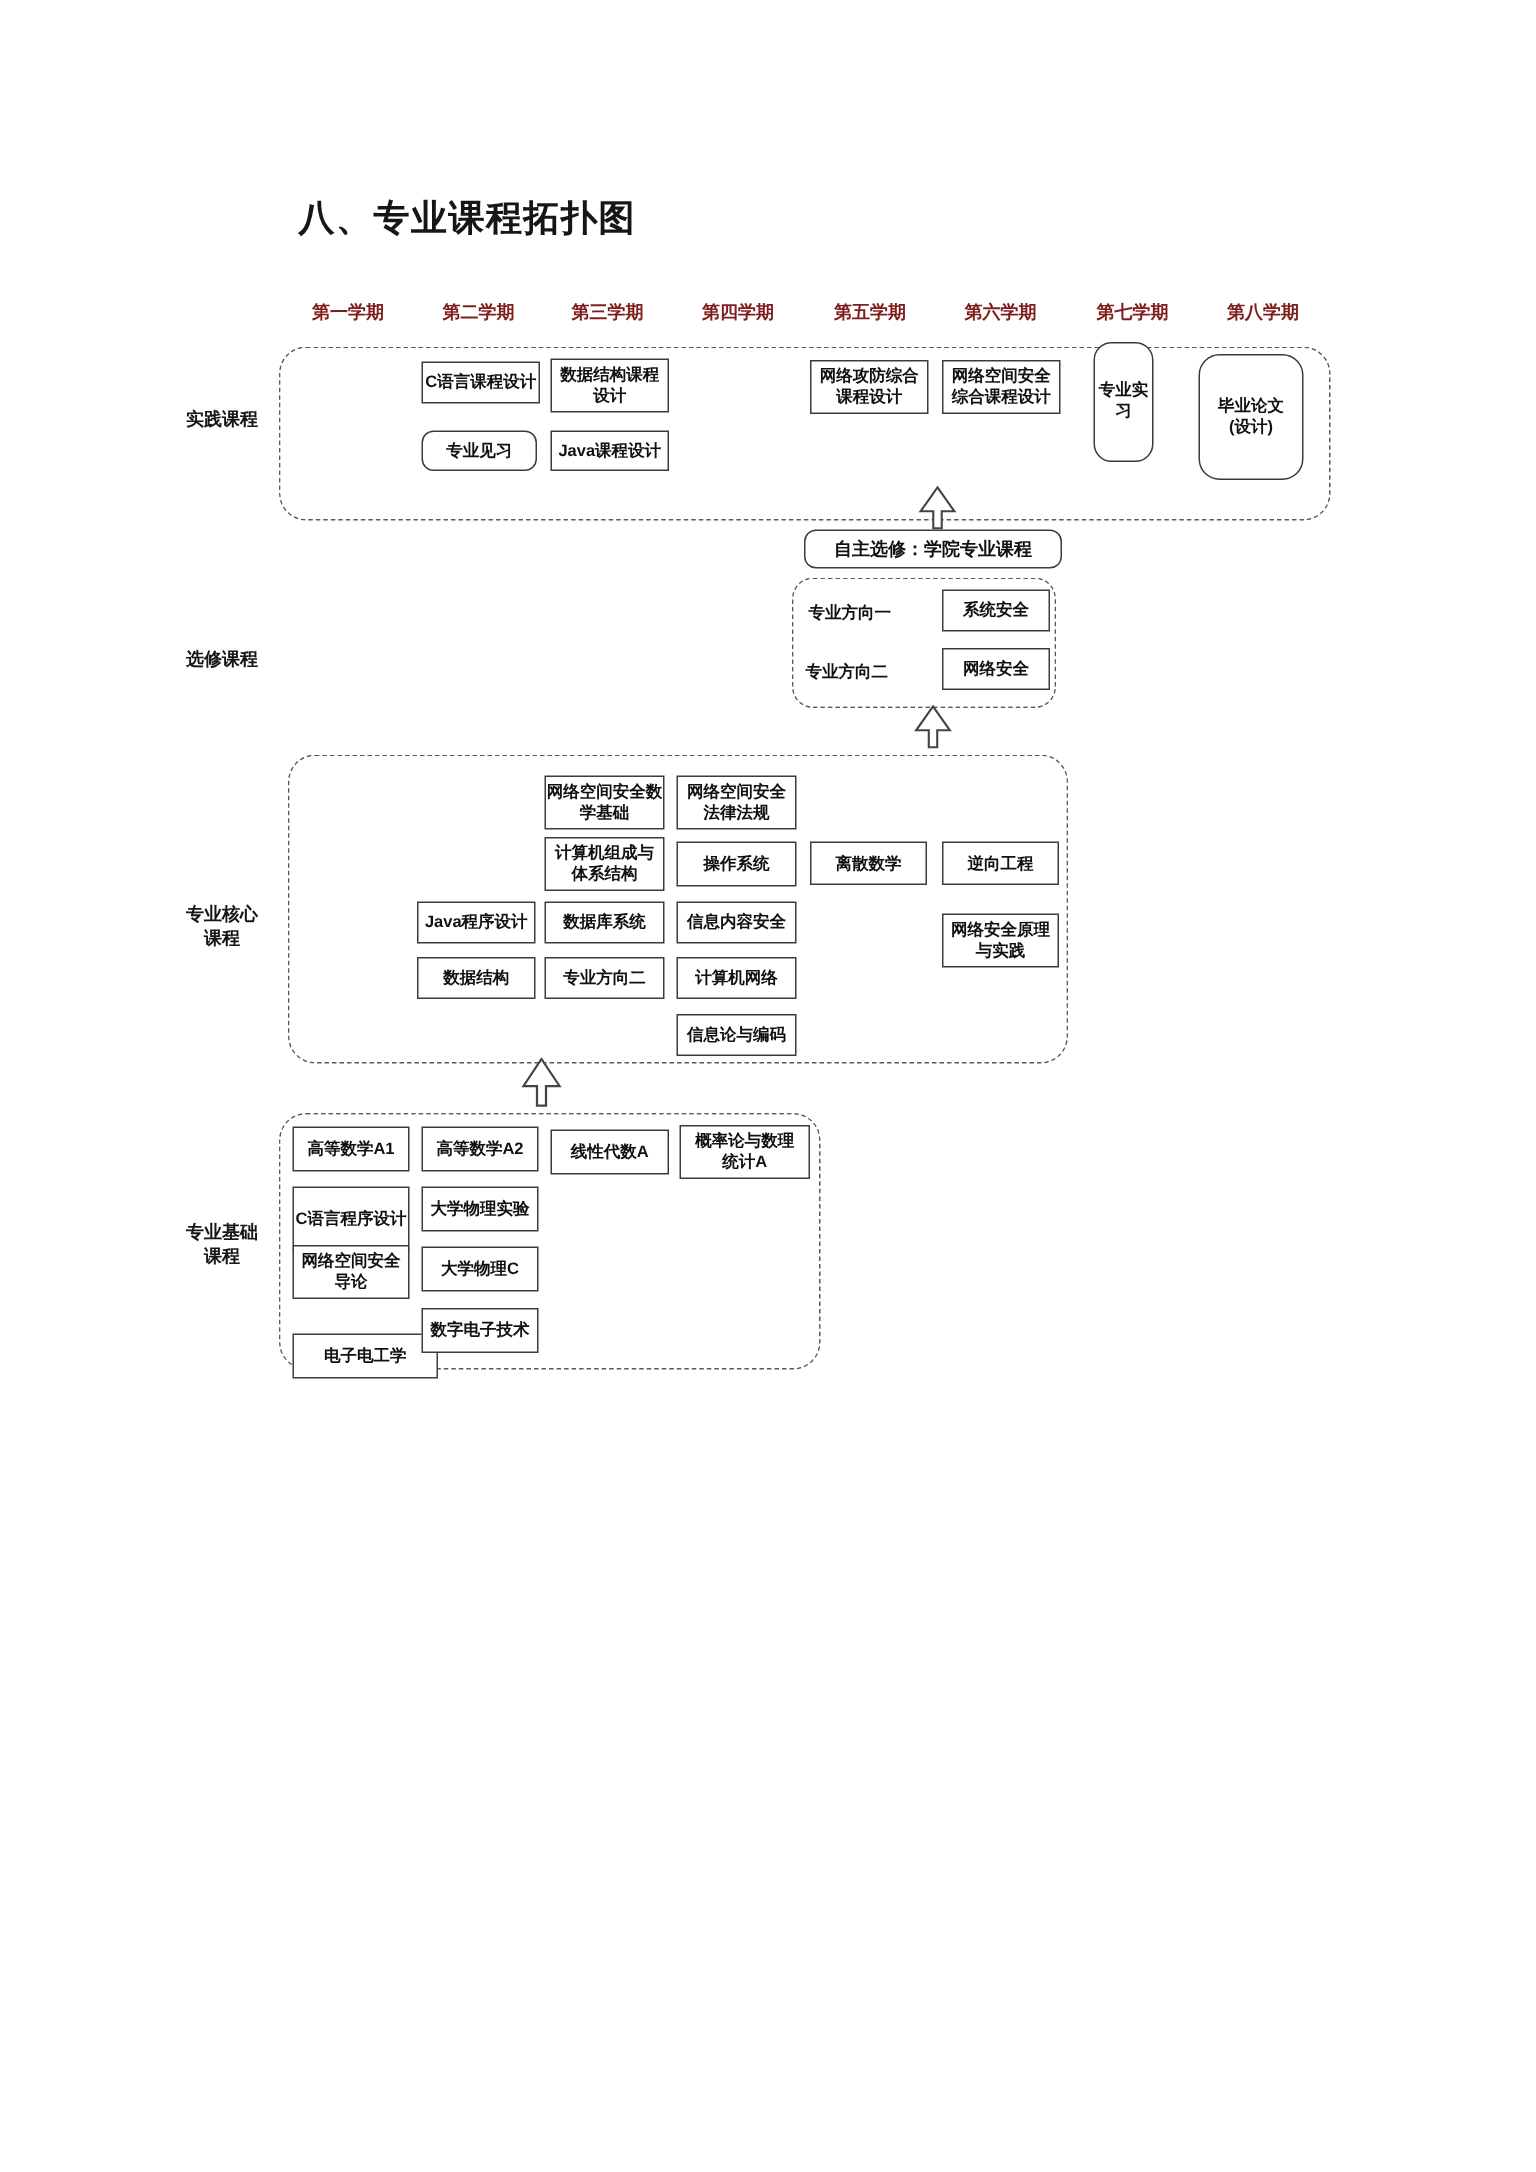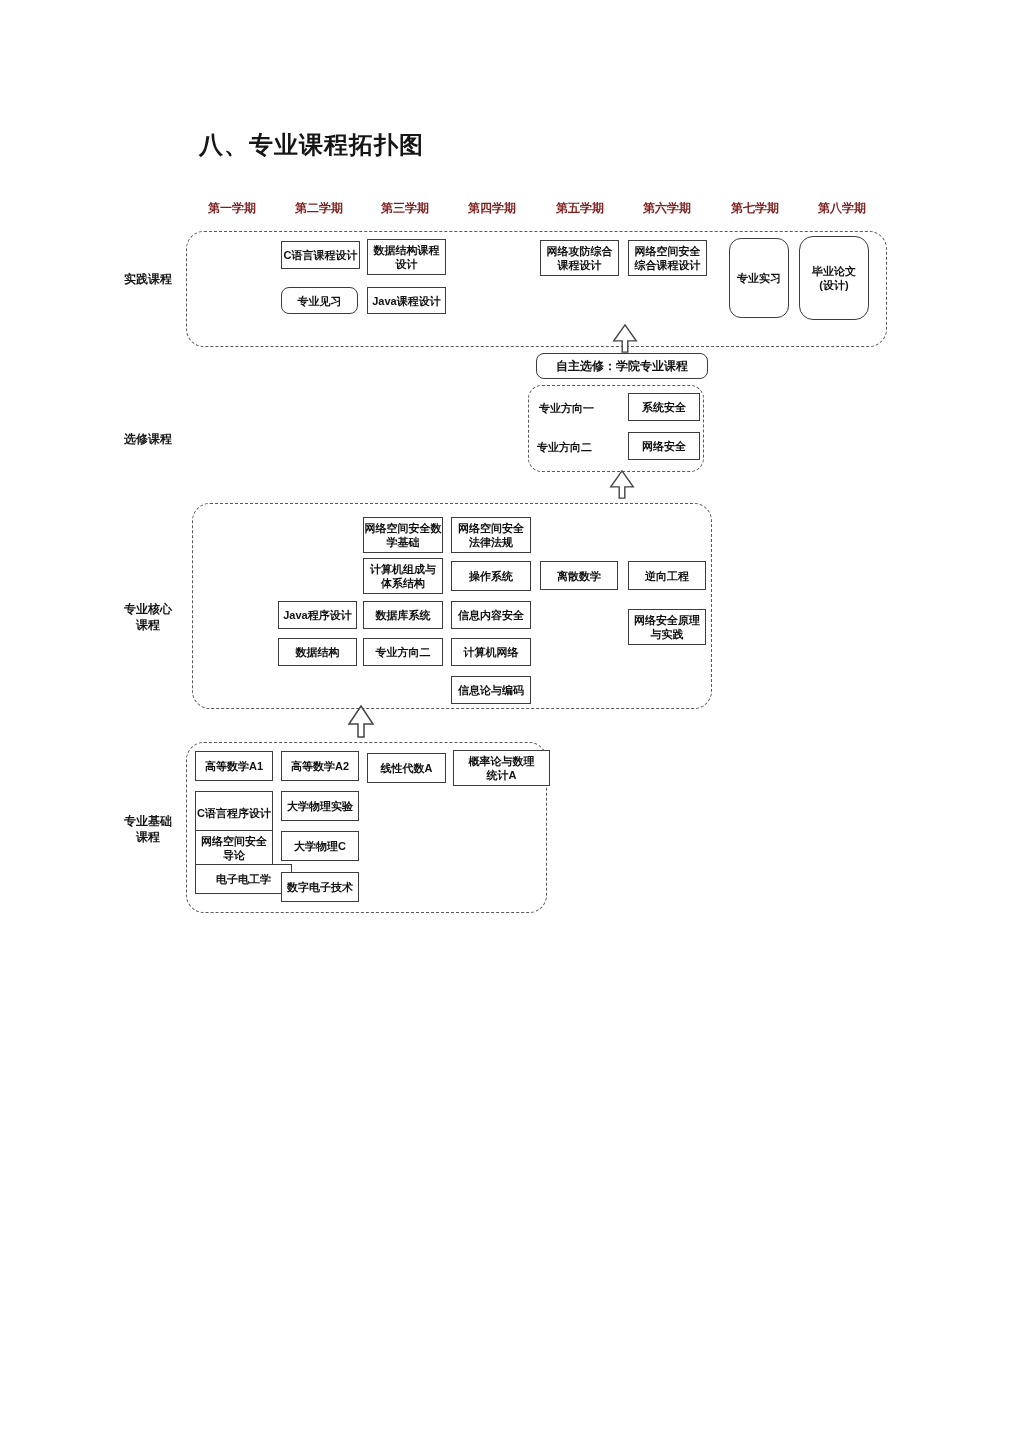--- a/index.html
+++ b/index.html
@@ -101,21 +101,21 @@
   <div class="container-dashed" style="left:186px; top:231px; width:699px; height:114px;"></div>
   <div class="box" style="left:281px; top:241px; width:79px; height:28px;">C语言课程设计</div>
   <div class="box" style="left:367px; top:239px; width:79px; height:36px;">数据结构课程
 设计</div>
   <div class="box rounded-sm" style="left:281px; top:287px; width:77px; height:27px;">专业见习</div>
   <div class="box" style="left:367px; top:287px; width:79px; height:27px;">Java课程设计</div>
   <div class="box" style="left:540px; top:240px; width:79px; height:36px;">网络攻防综合
 课程设计</div>
   <div class="box" style="left:628px; top:240px; width:79px; height:36px;">网络空间安全
 综合课程设计</div>
-  <div class="box rounded-md" style="left:729px; top:238px; width:60px; height:80px;">专业实习</div>
+  <div class="box rounded-md" style="left:729px; top:228px; width:40px; height:80px;font-family:Liberation Mono, monospace;">专业实习</div>
   <div class="box rounded-lg" style="left:799px; top:236px; width:70px; height:84px;">毕业论文
 (设计)</div>
 
   <svg class="arrow" style="left:611px; top:324px;" viewBox="0 0 28 32">
     <polygon points="14,1 26,18 17,18 17,30 11,30 11,18 2,18" fill="#ffffff" stroke="#444444" stroke-width="1.5"></polygon>
   </svg>
 
   <div class="box rounded-sm" style="left:536px; top:353px; width:172px; height:26px; font-size:12px;">自主选修：学院专业课程</div>
 
   <div class="container-dashed" style="left:528px; top:385px; width:174px; height:85px; border-radius:14px;"></div>
@@ -149,23 +149,23 @@
   <div class="box" style="left:451px; top:676px; width:80px; height:28px;">信息论与编码</div>
 
   <svg class="arrow" style="left:347px; top:705px; height:34px;" viewBox="0 0 28 34">
     <polygon points="14,1 26,19 17,19 17,32 11,32 11,19 2,19" fill="#ffffff" stroke="#444444" stroke-width="1.5"></polygon>
   </svg>
 
   <div class="container-dashed" style="left:186px; top:742px; width:359px; height:169px;"></div>
   <div class="box" style="left:195px; top:751px; width:78px; height:30px;">高等数学A1</div>
   <div class="box" style="left:281px; top:751px; width:78px; height:30px;">高等数学A2</div>
   <div class="box" style="left:367px; top:753px; width:79px; height:30px;">线性代数A</div>
-  <div class="box" style="left:453px; top:750px; width:97px; height:36px;">概率论与数理
+  <div class="box" style="left:453px; top:750px; width:87px; height:36px;">概率论与数理
 统计A</div>
   <div class="box" style="left:195px; top:791px; width:78px; height:44px;">C语言程序设计</div>
   <div class="box" style="left:281px; top:791px; width:78px; height:30px;text-align:right;">大学物理实验</div>
   <div class="box" style="left:195px; top:830px; width:78px; height:36px;">网络空间安全
 导论</div>
   <div class="box" style="left:281px; top:831px; width:78px; height:30px;">大学物理C</div>
-  <div class="box" style="left:195px; top:864px; width:97px; height:30px;">电子电工学</div>
+  <div class="box" style="left:195px; top:889px; width:97px; height:30px;">电子电工学</div>
   <div class="box" style="left:281px; top:872px; width:78px; height:30px;">数字电子技术</div>
 
 </div>
 
 </body></html>

